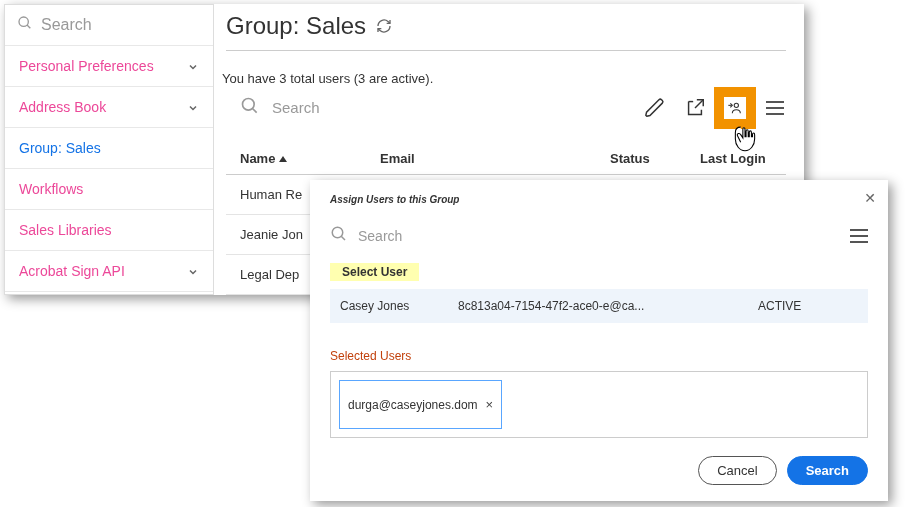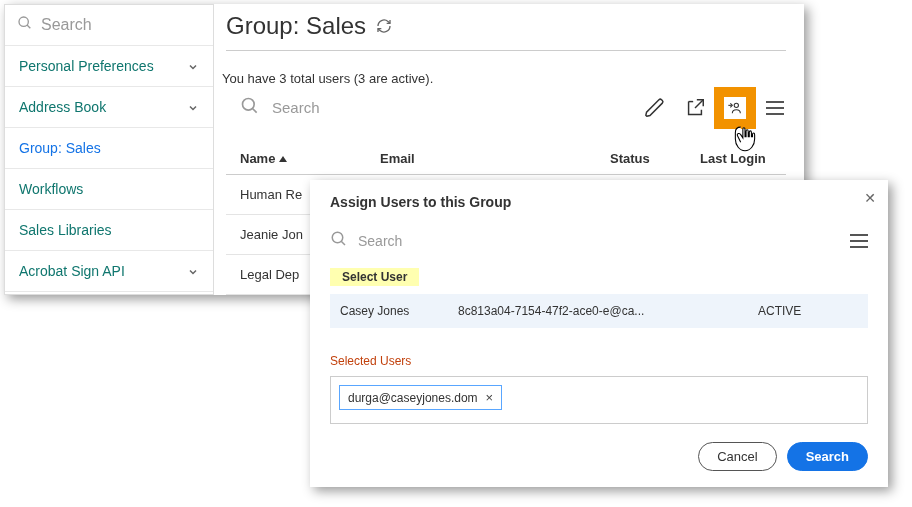--- a/index.html
+++ b/index.html
@@ -4,21 +4,21 @@
 <style>
   * { box-sizing: border-box; margin: 0; padding: 0; font-family: -apple-system, BlinkMacSystemFont, "Segoe UI", Arial, sans-serif; }
   body { background: #fff; width: 912px; height: 507px; position: relative; overflow: hidden; }
 
   .wrap { position: relative; width: 800px; margin-left: 4px; margin-top: 4px; display: flex; background: #fff; filter: drop-shadow(4px 4px 6px rgba(0,0,0,0.4)); }
 
   
   .sidebar { width: 210px; border: 1px solid #ddd; background: #fff; }
   .sb-search { display: flex; align-items: center; padding: 10px 12px; color: #999; border-bottom: 1px solid #e8e8e8; }
   .sb-search .si { margin-right: 8px; }
-  .sb-item { display: flex; align-items: center; justify-content: space-between; padding: 12px 14px; border-bottom: 1px solid #e8e8e8; color: #0f766e; font-size: 14px; cursor: pointer; }
+  .sb-item { display: flex; align-items: center; justify-content: space-between; padding: 12px 14px; border-bottom: 1px solid #e8e8e8; color: #ec4899; font-size: 14px; cursor: pointer; }
   .sb-item.active { color: #1473e6; font-weight: 500; }
   .chev { width: 12px; height: 12px; }
   .chev svg { stroke: #666; }
 
   
   .main { flex: 1; padding: 8px 18px 0 12px; }
   .heading { display: flex; align-items: baseline; gap: 10px; padding-bottom: 10px; border-bottom: 1px solid #ccc; margin-bottom: 20px; }
   .heading h1 { font-size: 24px; font-weight: 300; color: #333; }
   .refresh { font-size: 16px; color: #666; cursor: pointer; }
   .count-line { font-size: 13px; color: #333; margin-bottom: 4px; margin-left: -4px;}
@@ -34,32 +34,32 @@
   .cols { display: flex; padding: 14px 6px 8px 14px; border-bottom: 1px solid #ccc; font-size: 13px; font-weight: 700; color: #333; margin-top: 12px;}
   .col-name { flex: 0 0 140px; display: flex; align-items: center; gap: 4px;}
   .col-email { flex: 1; }
   .col-status { flex: 0 0 90px; }
   .col-login { flex: 0 0 80px; }
   .sort-tri { width: 0; height: 0; border-left: 4px solid transparent; border-right: 4px solid transparent; border-bottom: 6px solid #333; display:inline-block; }
   .row { padding: 12px 6px 12px 14px; border-bottom: 1px solid #e4e4e4; font-size: 13px; color: #333; }
 
   
   .modal { position: absolute; top: 180px; left: 310px; width: 578px; background: #fff; filter: drop-shadow(4px 4px 6px rgba(0,0,0,0.4)); z-index: 10; padding: 14px 20px 16px 20px; }
-  .modal-title { font-size: 14px; font-weight: 700; color: #333; margin-bottom: 20px; }
+  .modal-title { font-size: 10px; font-weight: 700; color: #333; margin-bottom: 20px; font-style: italic; }
   .modal-close { position: absolute; top: 10px; right: 12px; font-size: 14px; color: #666; cursor: pointer; }
   .msearch-row { display: flex; align-items: center; gap: 10px; color: #999; font-size: 14px; margin-bottom: 16px; }
   .msearch-row .ham { margin-left: auto; }
   .select-user { font-size: 12px; font-weight: 700; color: #333; background: #ffffb0; padding: 2px 12px; display: inline-block; }
   .user-row { display: flex; margin-top: 8px; padding: 10px 10px; background: #eef4fb; font-size: 12px; color: #333; }
   .user-row .un { flex: 0 0 118px; }
   .user-row .ue { flex: 1; }
   .user-row .us { flex: 0 0 100px; }
   .selected-lbl { font-size: 12px; color: #c2410c; margin-top: 26px; margin-bottom: 8px; }
   .selected-box { border: 1px solid #ccc; padding: 8px; min-height: 48px; }
-  .chip { display: inline-flex; align-items: center; gap: 8px; border: 1px solid #59a6ff; padding: 4px 8px; font-size: 12px; color: #333; }
+  .chip { display: inline-flex; align-items: center; gap: 8px; border: 1px solid #59a6ff; padding: 16px 8px; font-size: 12px; color: #333; }
   .chip-x { font-size: 13px; color: #444; cursor: pointer; }
   .modal-actions { display: flex; justify-content: flex-end; gap: 10px; margin-top: 18px; }
   .btn { padding: 6px 18px; border-radius: 16px; font-size: 13px; cursor: pointer; }
   .btn-cancel { background: #fff; border: 1.5px solid #555; color: #333; }
   .btn-assign { background: #1473e6; border: 1.5px solid #1473e6; color: #fff; font-weight: 600; }
 
   .ham-lines { display:flex; flex-direction:column; gap:4px; width:18px;}
   .ham-lines span{ height:2px; background:#555; }
 </style>
 </head>

